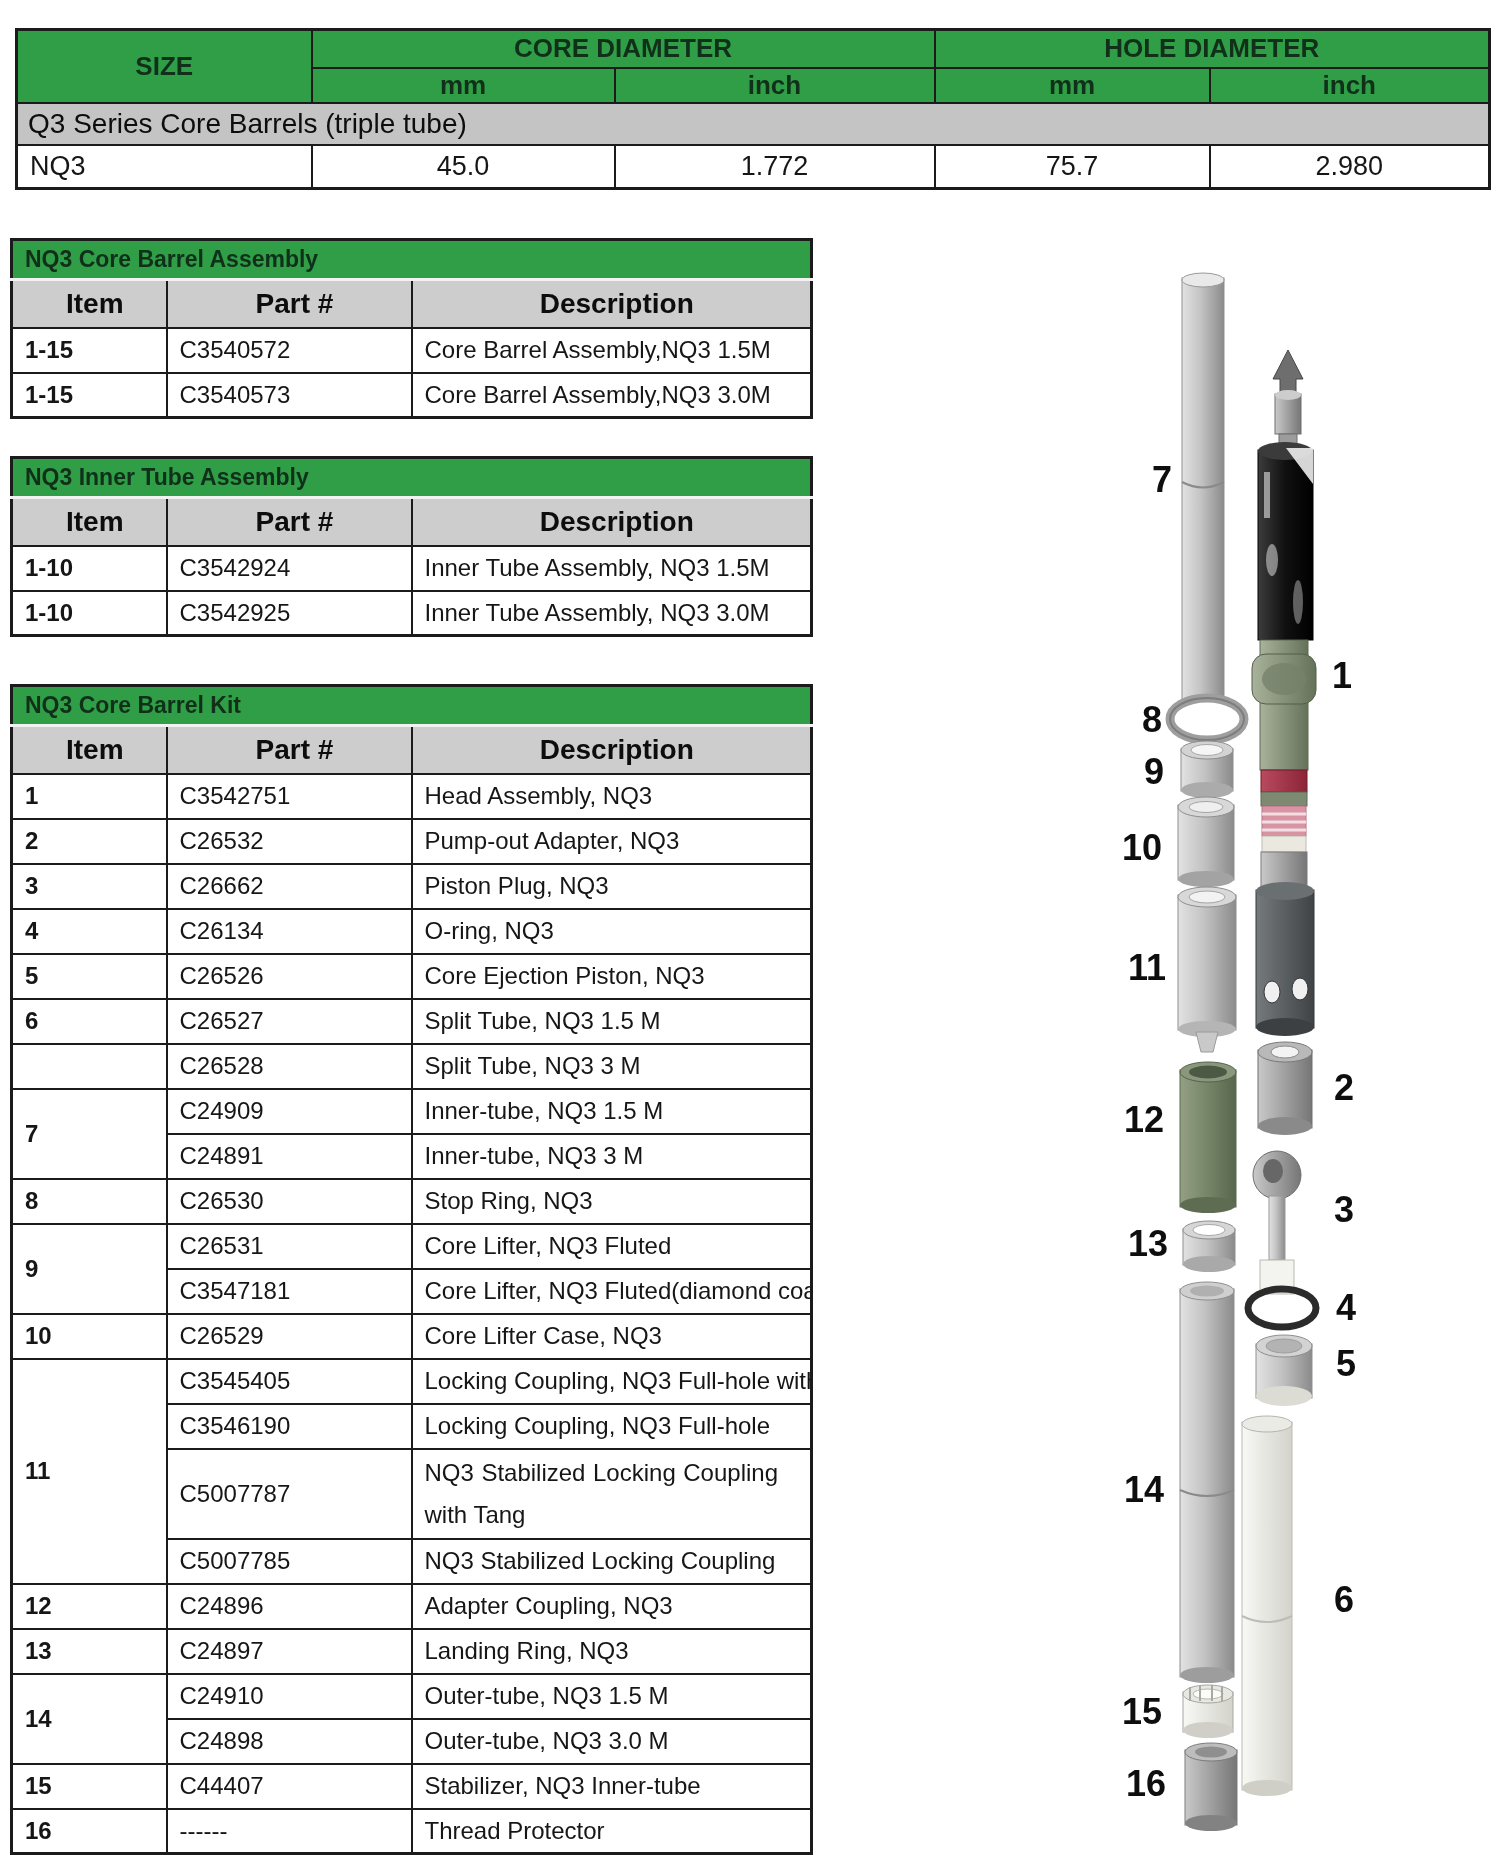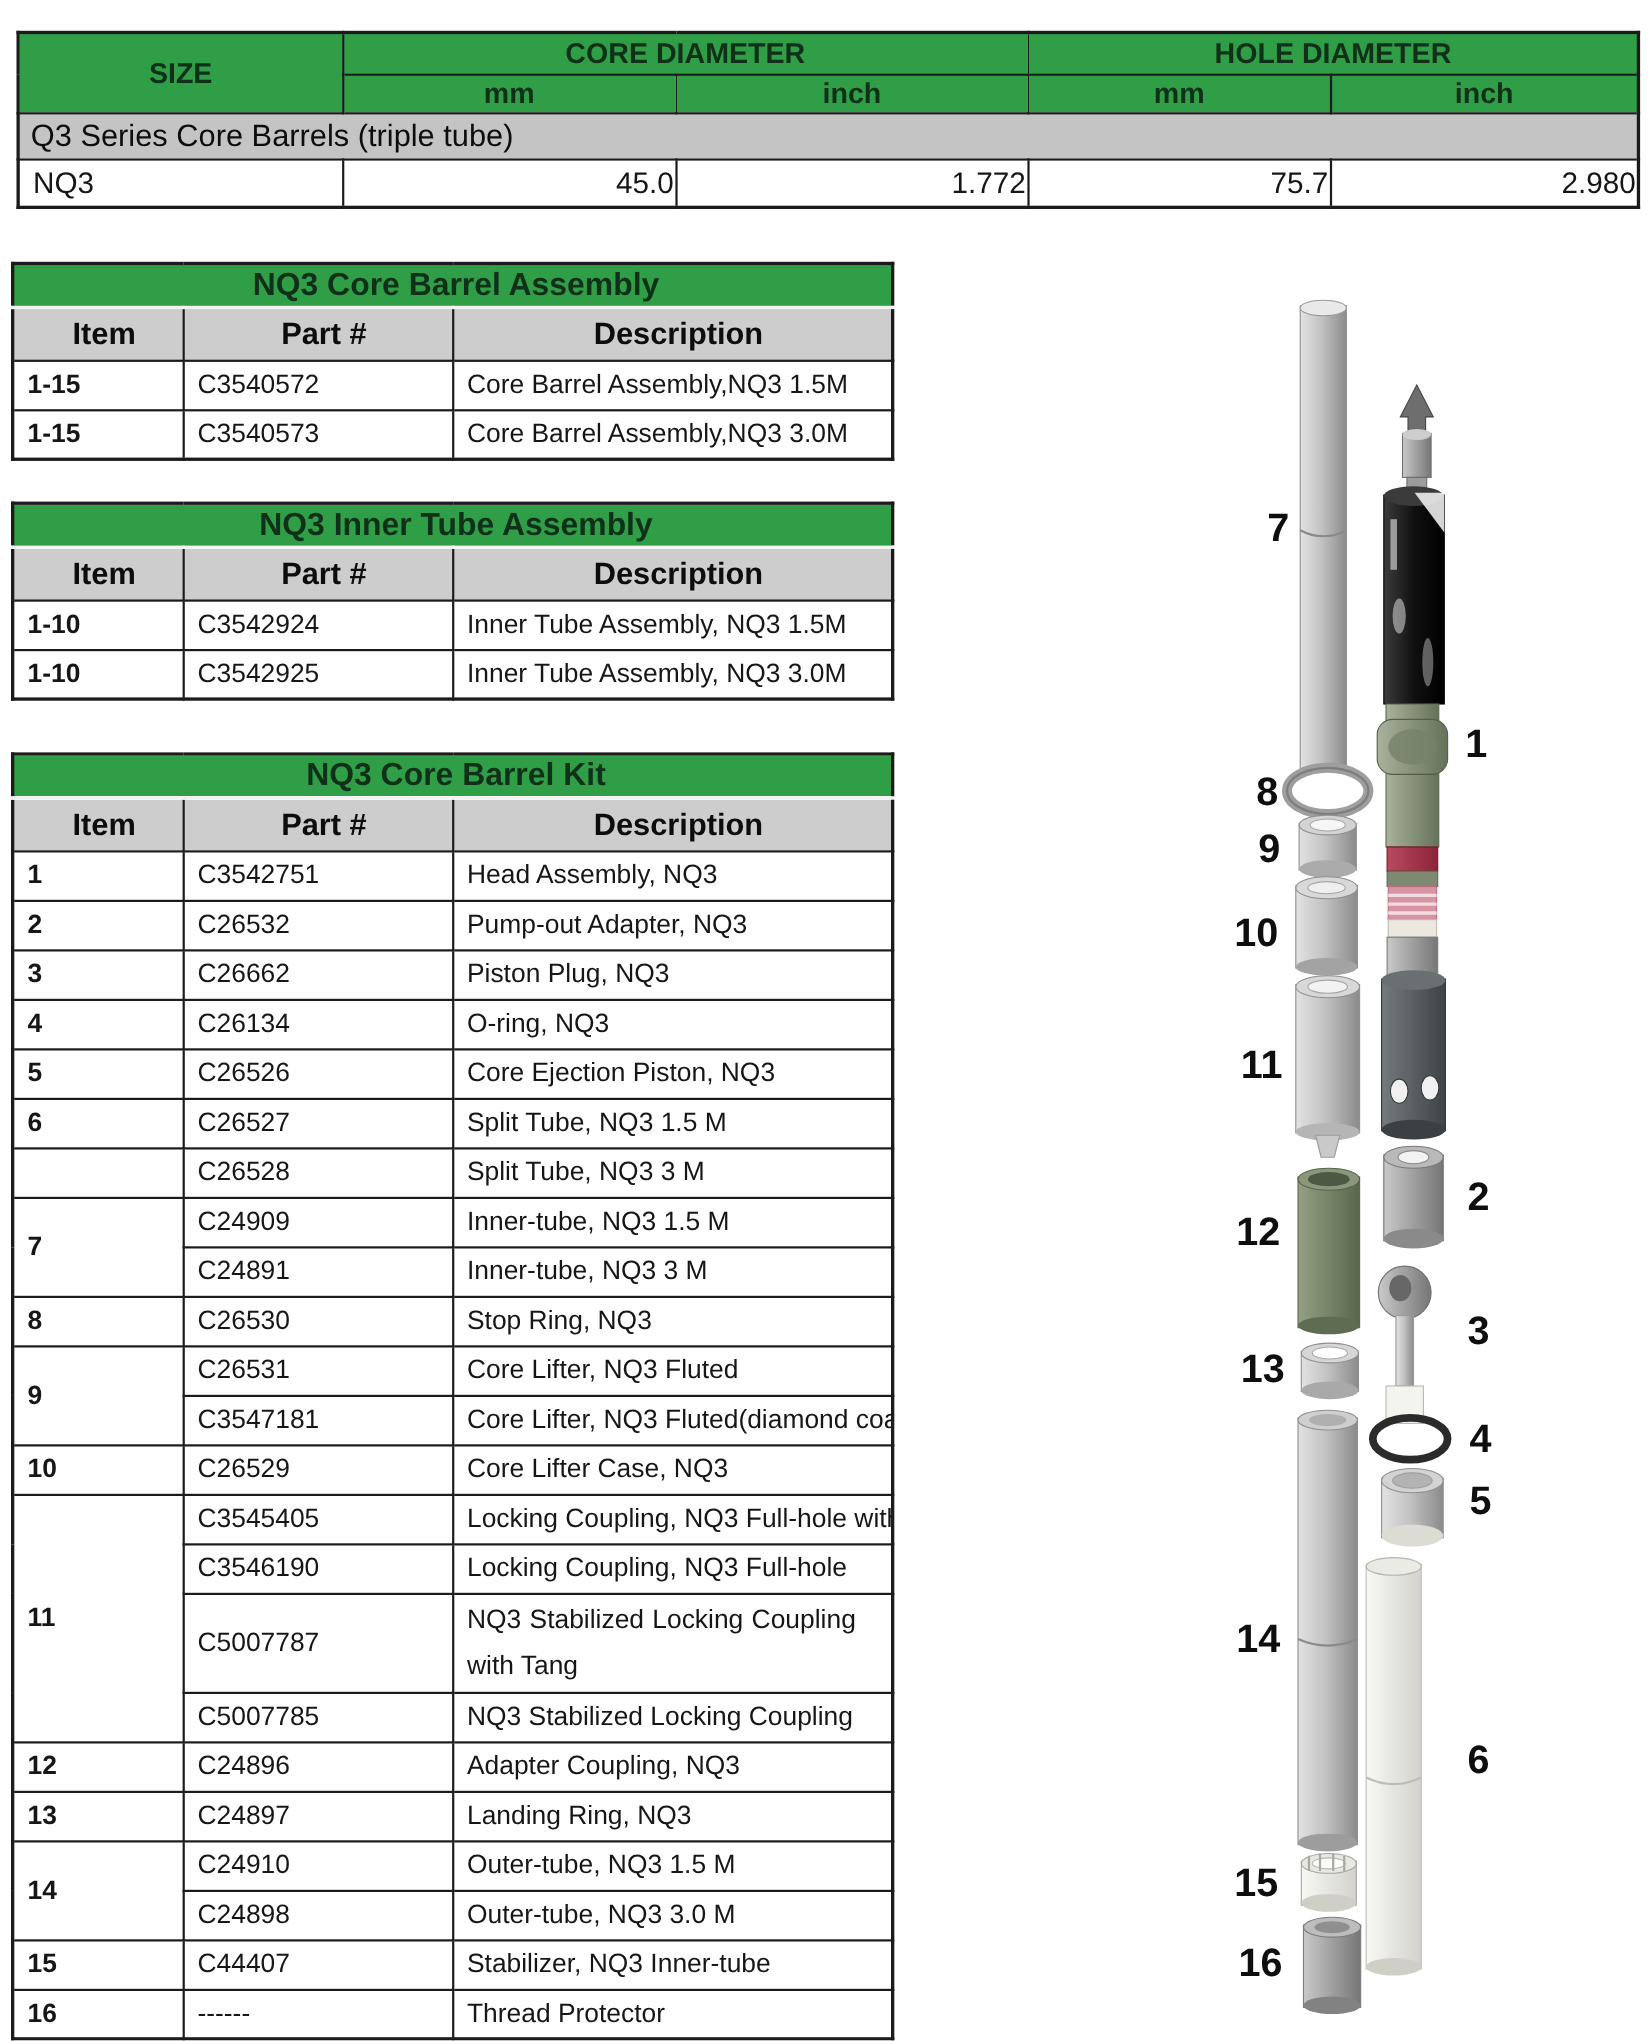--- a/index.html
+++ b/index.html
@@ -19,26 +19,26 @@
   }
   table{border-collapse:collapse;table-layout:fixed;}
   th,td{border:2px solid var(--border);vertical-align:middle;overflow:hidden;}
 
   
   .spec{position:absolute;left:15px;top:28px;width:1473px;border:3px solid var(--border);}
   .spec th{background:var(--green);color:var(--green-text);font-weight:bold;font-size:26px;text-align:center;}
   .spec .r1 th{height:38px;}
   .spec .r2 th{height:28px;}
   .spec .band td{background:var(--band-gray);color:#0d0d0d;font-weight:normal;font-size:28px;text-align:left;padding:4px 10px;height:42px;}
-  .spec .datarow td{background:#ffffff;font-size:27px;text-align:right;height:44px;}
+  .spec .datarow td{background:#ffffff;font-size:27px;text-align:center;height:44px;}
   .spec .datarow td:first-child{text-align:left;padding-left:12px;border-radius:16px;}
 
   
   .parts{position:absolute;left:10px;width:800px;border:3px solid var(--border);}
-  .parts .title-cell{background:var(--green);color:var(--green-text);font-weight:bold;font-size:29px;text-align:center;padding:2px 6px 2px 12px;height:40px;border-bottom:3px solid #f2f2f2;}
+  .parts .title-cell{background:var(--green);color:var(--green-text);font-weight:bold;font-size:23px;text-align:left;padding:2px 6px 2px 12px;height:40px;border-bottom:3px solid #f2f2f2;}
   .parts .head-row th{background:var(--head-gray);color:#0d0d0d;font-weight:bold;font-size:28px;text-align:center;padding-left:12px;height:48px;}
   .parts td{font-size:24px;padding:2px 8px 2px 12px;background:#fff;white-space:nowrap;}
   .parts tbody tr{height:45px;}
   .parts .c-item{font-weight:bold;}
   .kit tr.tall{height:90px;}
   .kit .tall-desc{white-space:normal;text-align:justify;line-height:1.75;padding-right:32px;}
 
   
   .diagram{position:absolute;left:950px;top:230px;}
   .dlabel{font-family:"Liberation Sans", sans-serif;font-weight:bold;font-size:36px;fill:#0e0e0e;}

